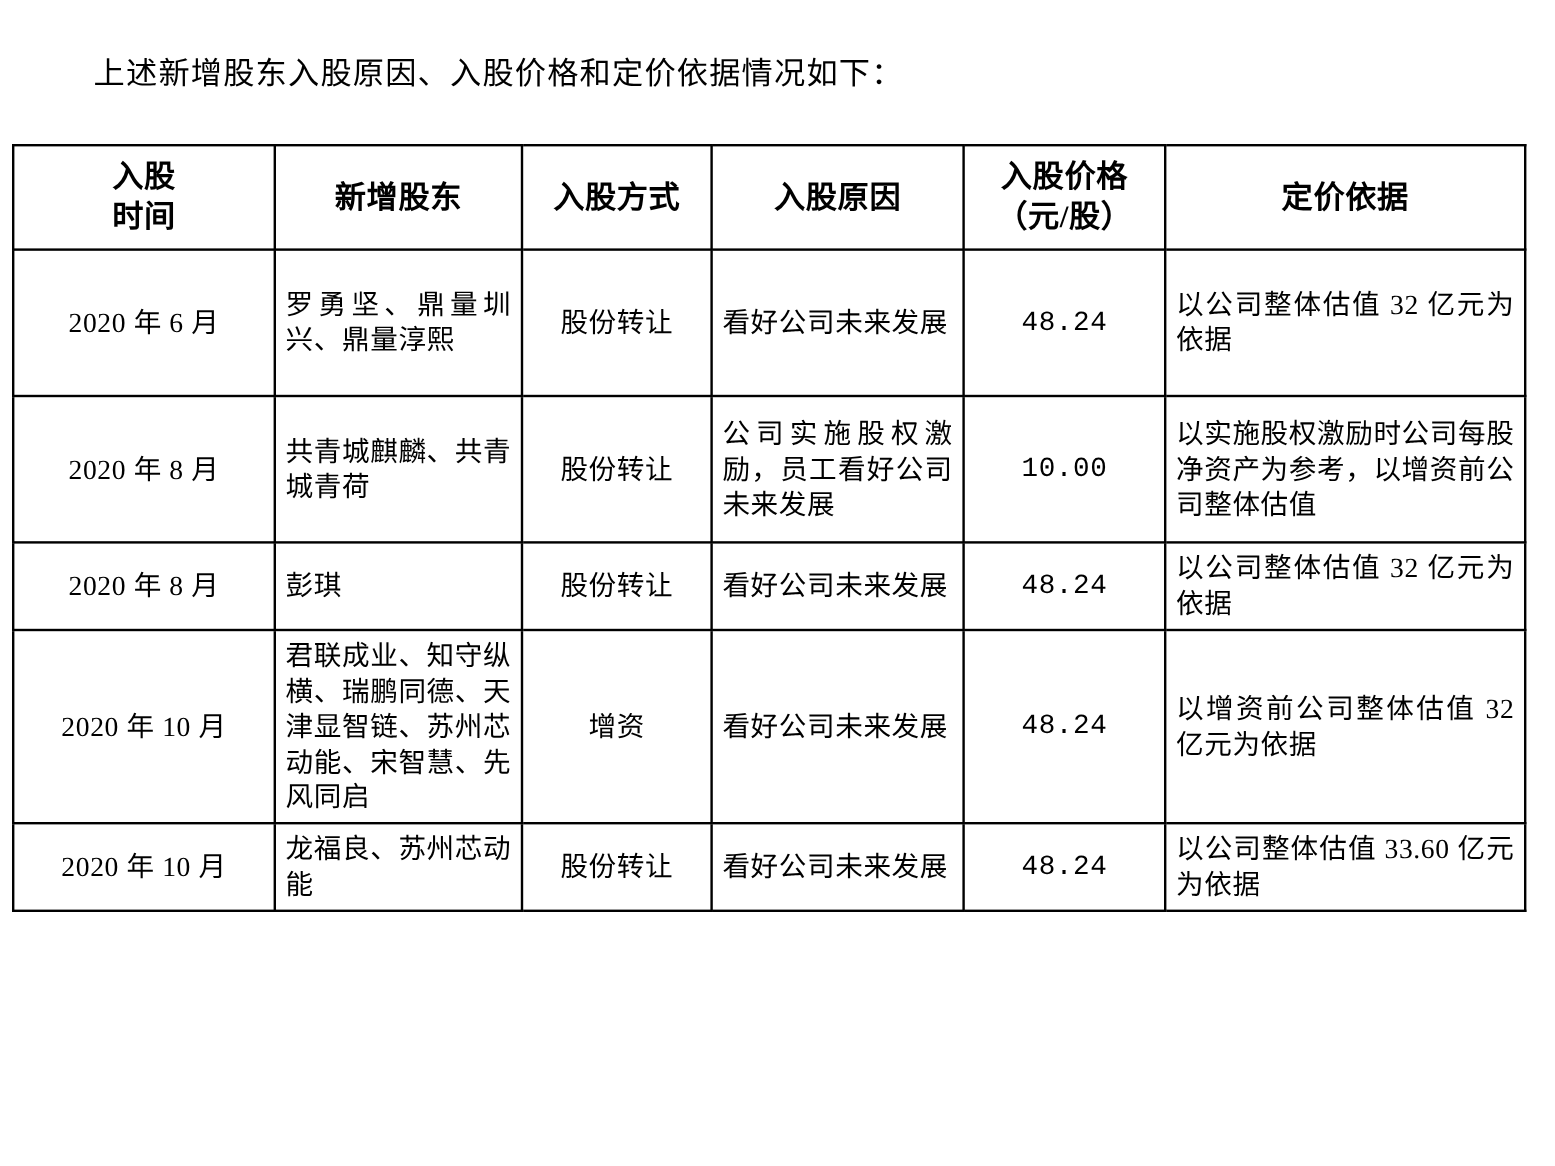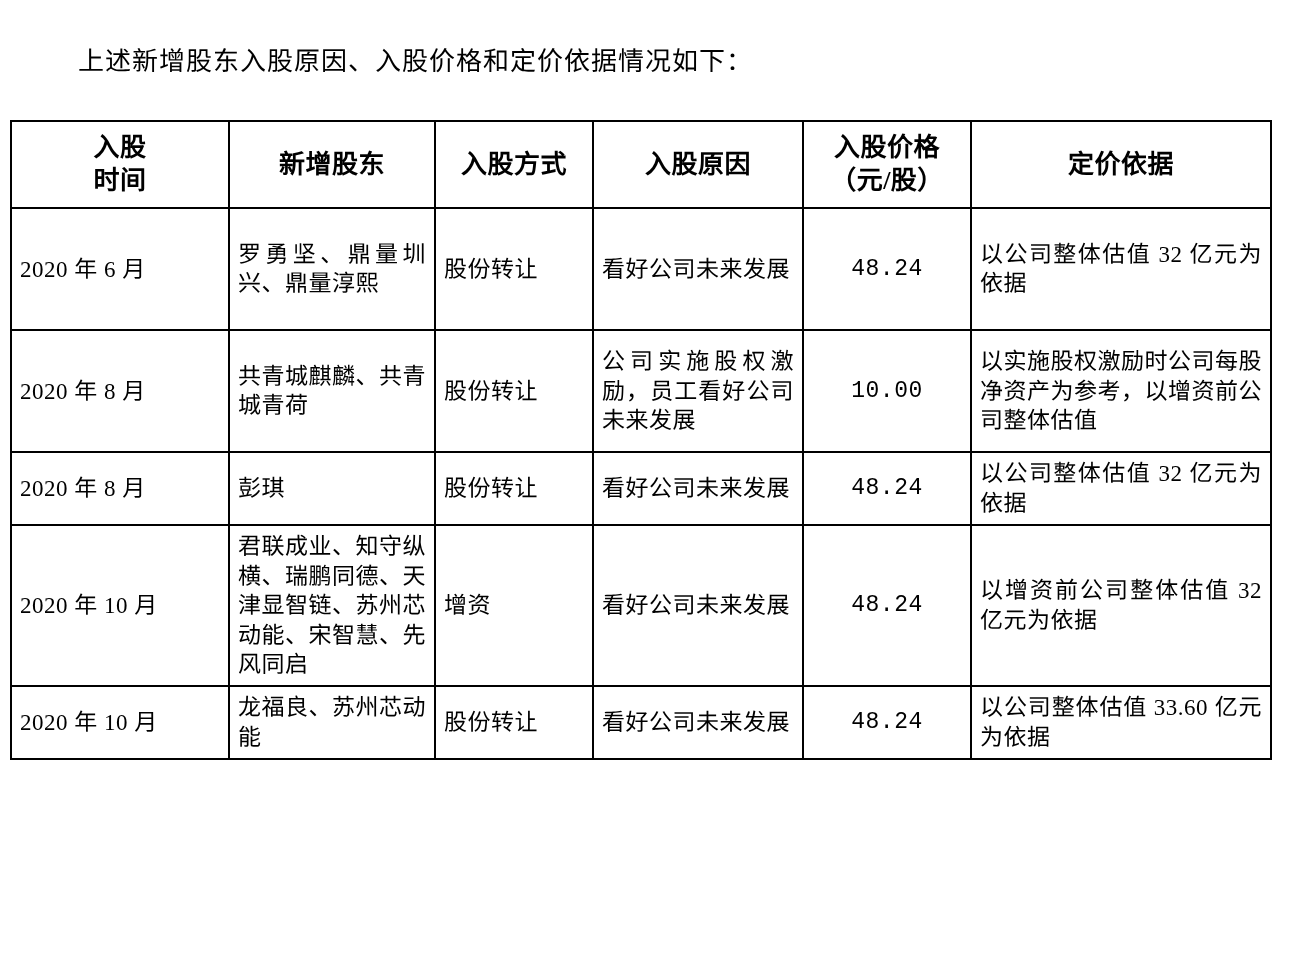--- a/index.html
+++ b/index.html
@@ -52,29 +52,30 @@
     padding: 10px 6px;
   }
   .col-time    { width: 218px; }
   .col-holder  { width: 206px; }
   .col-method  { width: 158px; }
   .col-reason  { width: 210px; }
   .col-price   { width: 168px; }
   .col-basis   { width: 300px; }
 
   td.c-time {
+    text-align: center;
     white-space: nowrap;
   }
   td.c-holder {
     text-align: justify;
     text-align-last: left;
     word-break: break-all;
   }
   td.c-method {
-    text-align: left;
+    text-align: center;
   }
   td.c-reason {
     text-align: justify;
     text-align-last: left;
     word-break: break-all;
   }
   td.c-price {
     text-align: center;
     white-space: nowrap;
     font-family: Liberation Mono, monospace;

